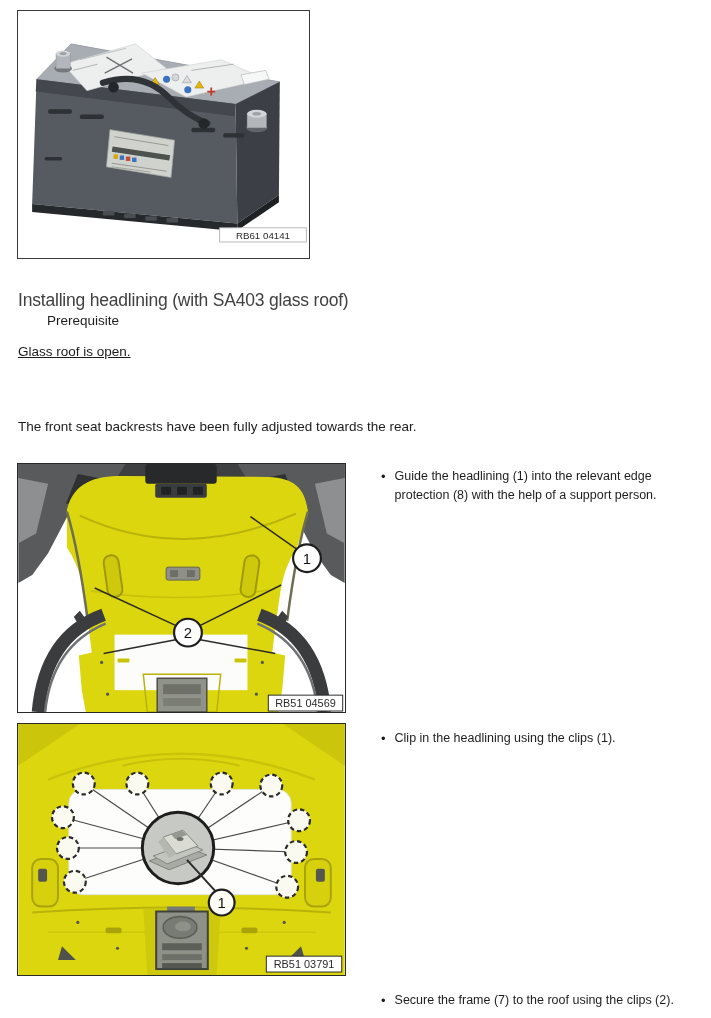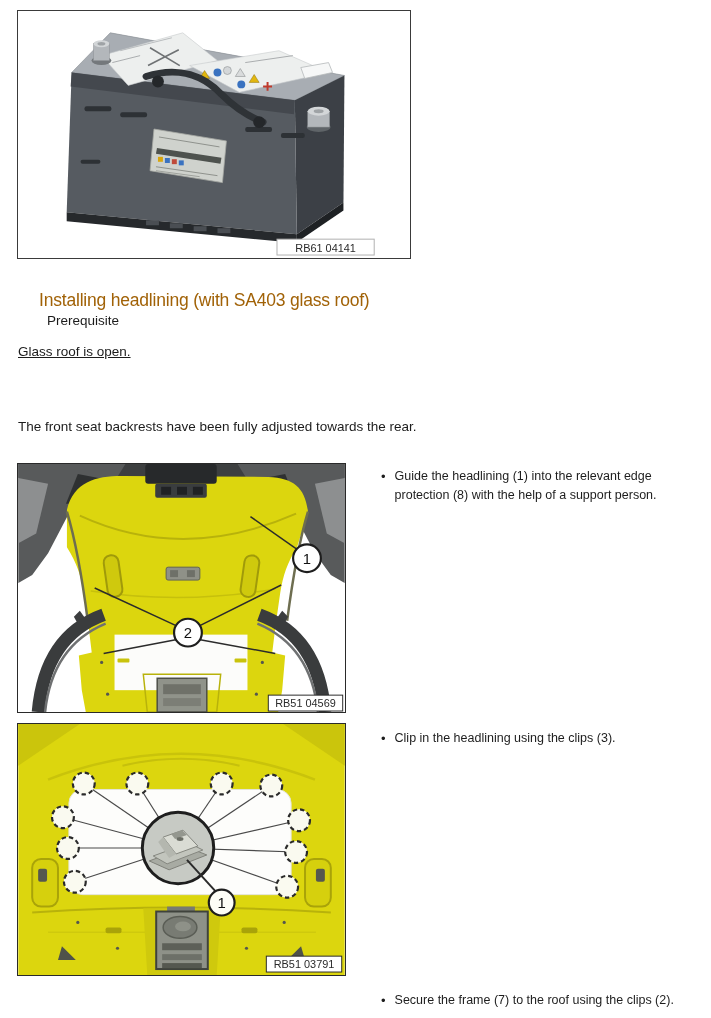--- a/index.html
+++ b/index.html
@@ -4,30 +4,30 @@
 <style>
   html,body{margin:0;padding:0;background:#fff;}
   .page{
     position:relative;width:711px;height:1018px;background:#ffffff;
     font-family:"Liberation Sans",sans-serif;color:#1c1c1c;overflow:hidden;
   }
   .figure{
     position:absolute;box-sizing:border-box;background:#fff;
     border:1px solid #2a2a2a;
   }
-  #fig-battery{left:17px;top:10px;width:394px;height:249px;border-color:#3a3a3a;}
+  #fig-battery{left:17px;top:10px;width:293px;height:249px;border-color:#3a3a3a;}
   #fig-guide{left:17px;top:463px;width:329px;height:250px;}
   #fig-clips{left:17px;top:723px;width:329px;height:253px;}
   .figure svg{display:block;width:100%;height:100%;}
   svg text{font-family:"Liberation Sans",sans-serif;fill:#1b1b1b;}
   .ref-text{font-size:11px;fill:#2a2a2a;}
   .callout-num{font-size:15px;fill:#111;}
   .title{
     position:absolute;left:18px;top:290px;font-size:17.5px;line-height:1.2;
-    color:#a16207;letter-spacing:-0.2px;margin-left:21px;
+    color:#404040;letter-spacing:-0.2px;
   }
   .subtitle{position:absolute;left:18px;top:313px;font-size:13.5px;color:#1c1c1c;margin-left:29px;}
   .para{position:absolute;left:18px;font-size:13.5px;color:#1c1c1c;}
   #para-0{top:344px;text-decoration:underline;}
   #para-1{top:388px;}
   #para-2{top:419px;}
   .step{
     position:absolute;left:381px;width:326px;display:flex;align-items:flex-start;
     font-size:12.5px;line-height:1.55;color:#1d1d1d;
   }
@@ -291,20 +291,20 @@
       <text x="288" y="246" text-anchor="middle" class="ref-text">RB51 03791</text>
     </svg>
   </div>
 
   <div class="step" id="step-guide">
     <span class="dot">•</span>
     <span class="txt">Guide the headlining (1) into the relevant edge protection (8) with the help of a support person.</span>
   </div>
   <div class="step" id="step-clip">
     <span class="dot">•</span>
-    <span class="txt">Clip in the headlining using the clips (3).</span>
+    <span class="txt">Clip in the headlining using the clips (1).</span>
   </div>
   <div class="step" id="step-secure">
     <span class="dot">•</span>
     <span class="txt">Secure the frame (7) to the roof using the clips (2).</span>
   </div>
 
 </div>
 
 </body></html>

